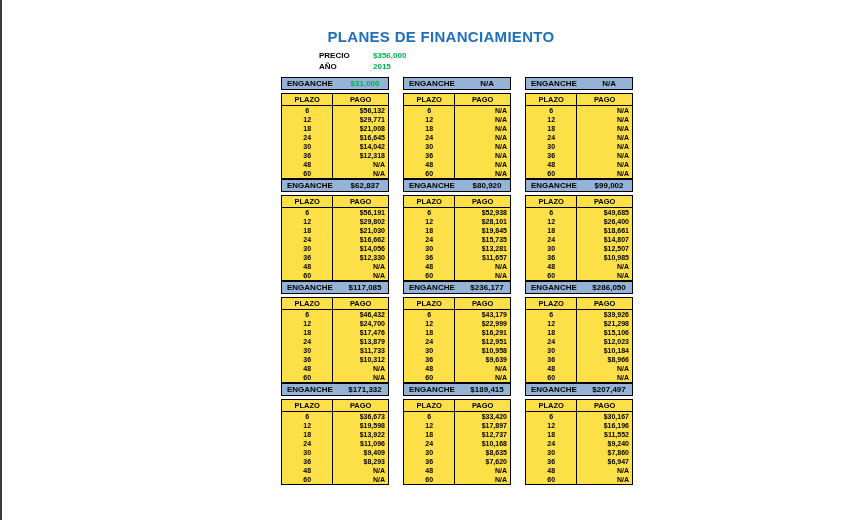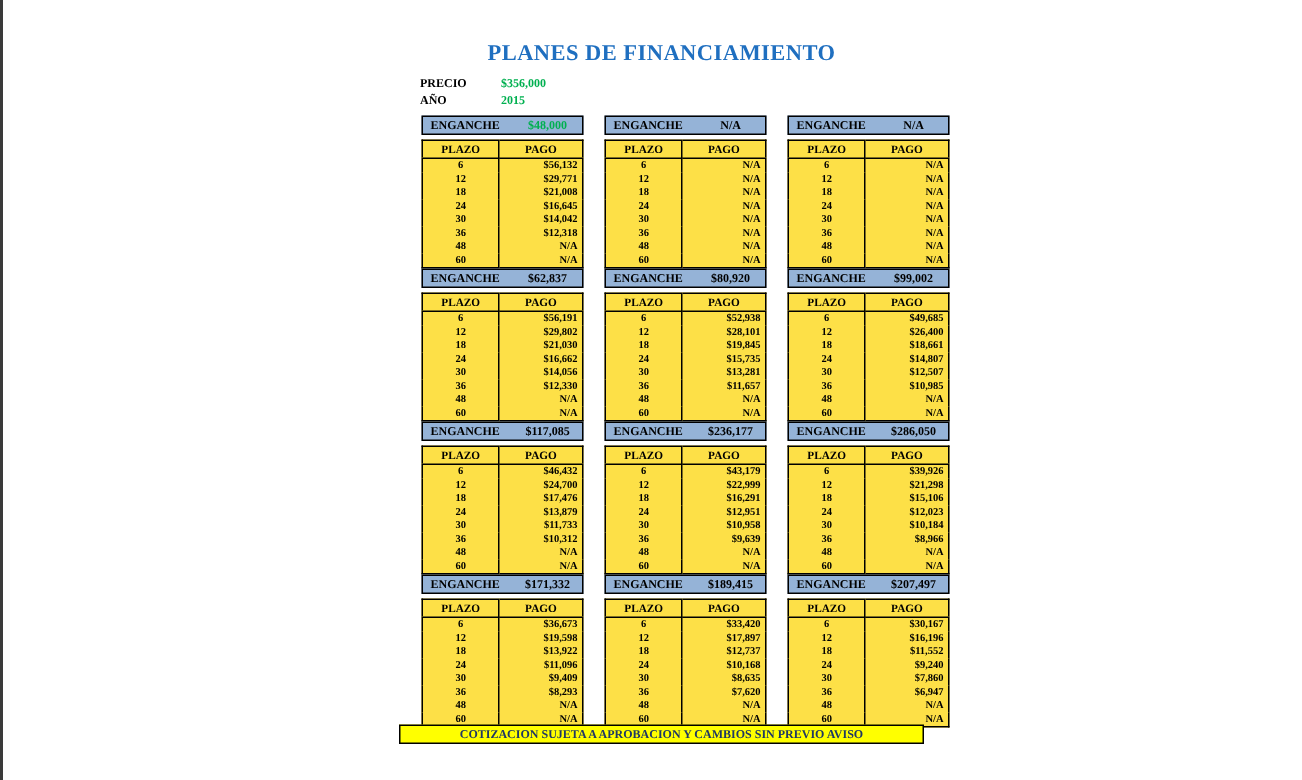--- a/index.html
+++ b/index.html
@@ -1,28 +1,28 @@
 <!DOCTYPE html>
 <html><head>
 <meta charset="utf-8">
 <style>
   html,body { margin:0; padding:0; background:#fff; }
   .page {
     position:relative; width:868px; height:520px; background:#ffffff;
     font-family:"Liberation Sans", sans-serif; overflow:hidden;
   }
   .left-edge { position:absolute; left:0; top:0; width:2px; height:520px; background:#3a3a3a; }
-  .content { position:absolute; left:265px; top:0; width:352px; height:520px;font-family:Liberation Serif, serif; }
+  .content { position:absolute; left:265px; top:0; width:352px; height:520px; }
   .title {
     position:absolute; top:28px; left:0; width:100%;
     text-align:center; color:#1F6FC0; font-size:15px; font-weight:bold; letter-spacing:0.3px;
     margin:0;
   }
   .info { position:absolute; top:50px; left:15px; }
-  .info-row { display:flex; height:11px; align-items:center; }
+  .info-row { display:flex; height:11px; align-items:center;margin-left:39px; }
   .info-label { width:54px; font-size:8px; font-weight:bold; color:#000; }
   .info-value { width:68px; text-align:left; font-size:8px; font-weight:bold; color:#00B050; }
   .grid {
     position:absolute; top:77px; left:0; width:352px;
     display:grid; grid-template-columns:repeat(3,108px);
     column-gap:14px; row-gap:4px;padding-left:16px;
   }
   .plan { height:98px; }
   .enganche-header {
     box-sizing:border-box; height:13px; background:#95B3D7; border:1px solid #000;
@@ -69,21 +69,21 @@
       <div class="info-row">
         <span class="info-label">AÑO</span>
         <span class="info-value">2015</span>
       </div>
     </div>
 
     <div class="grid" id="grid">
   <div class="plan">
     <div class="enganche-header">
       <span class="eng-label">ENGANCHE</span>
-      <span class="eng-value green">$48,000</span>
+      <span class="eng-value green">$31,000</span>
     </div>
     <table class="plan-table">
       <thead>
         <tr>
           <th class="th-plazo">PLAZO</th>
           <th class="th-pago">PAGO</th>
         </tr>
       </thead>
       <tbody>
               <tr>
@@ -655,15 +655,14 @@
               </tr>
               <tr>
                 <td class="plazo">60</td>
                 <td class="pago">N/A</td>
               </tr>
             </tbody>
     </table>
   </div>
 </div>
 
-    <div class="banner">COTIZACION SUJETA A APROBACION Y CAMBIOS SIN PREVIO AVISO</div>
   </div>
 </div>
 
 </body></html>

